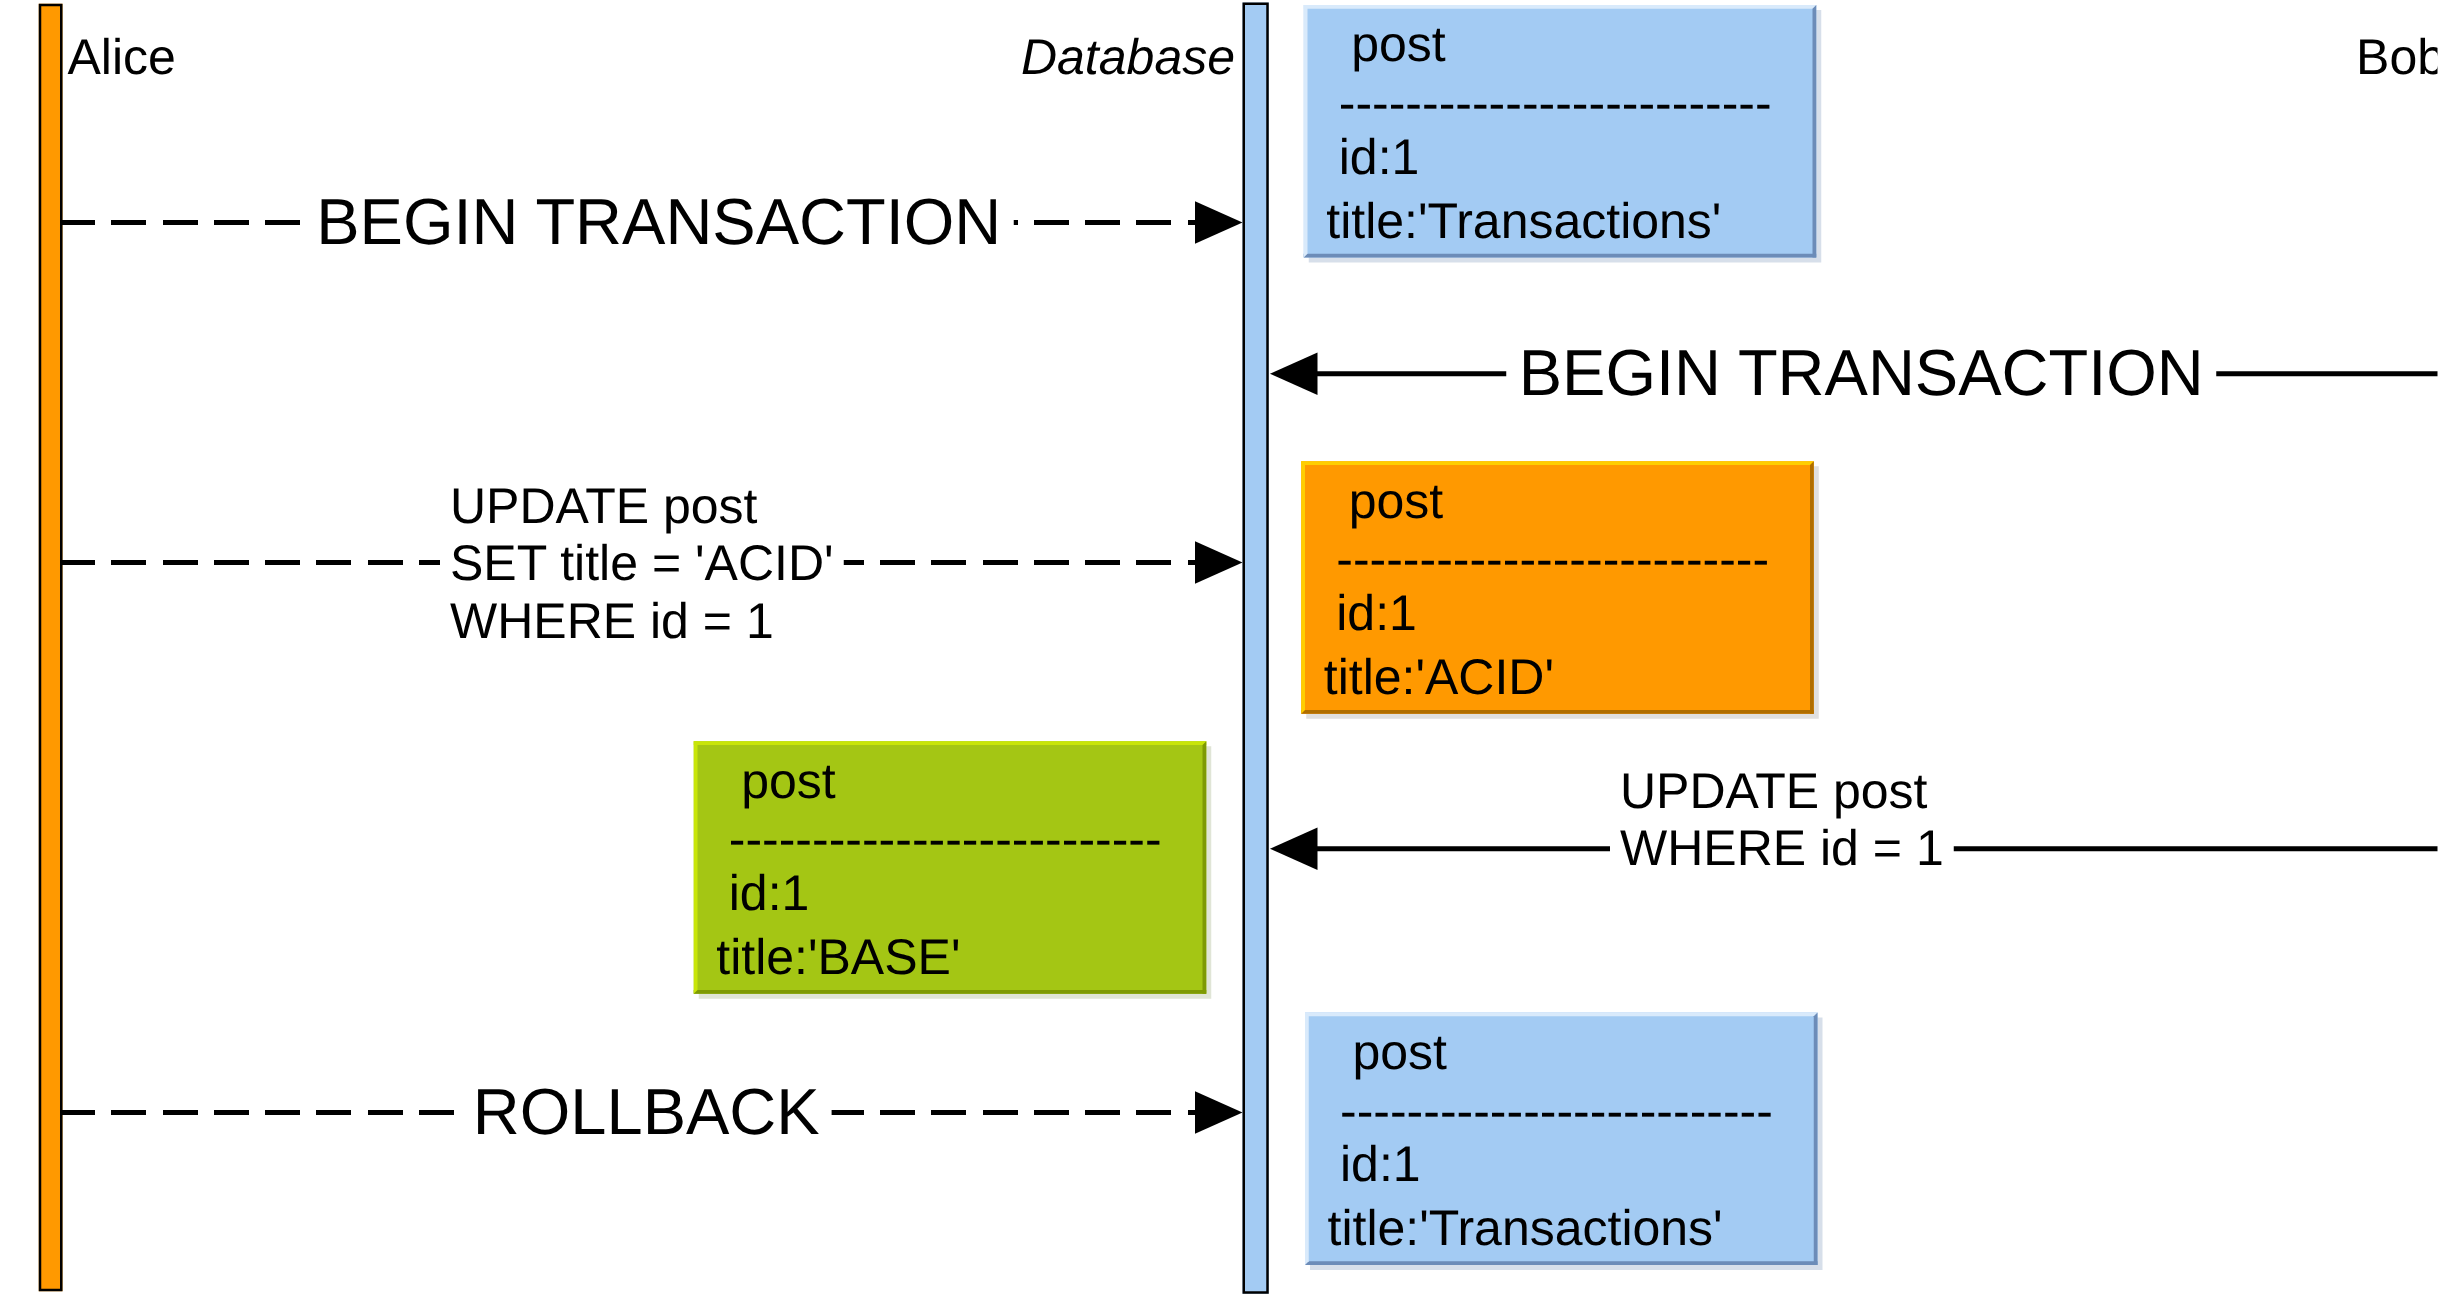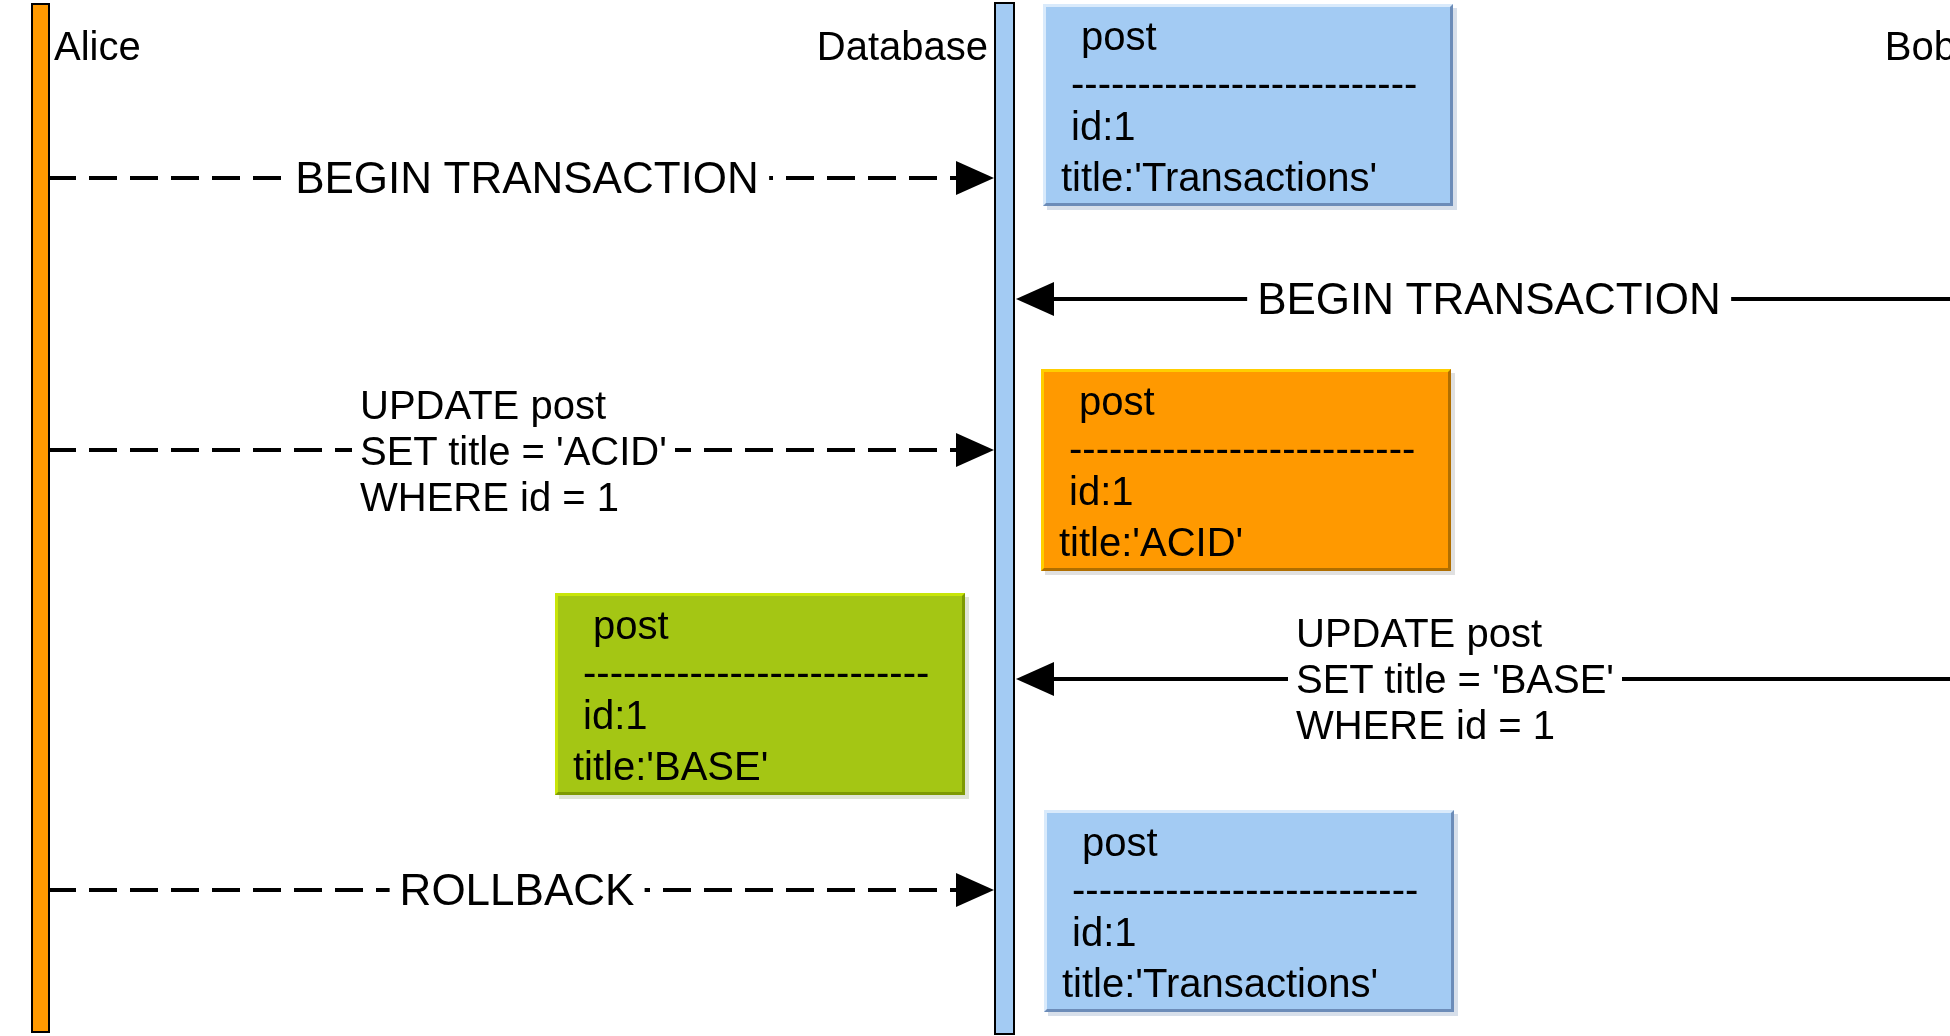--- a/index.html
+++ b/index.html
@@ -15,21 +15,21 @@
 
   
   .lifeline{position:absolute;border:2px solid #000;}
   #ll-alice{left:1px;  top:3px;width:15px;height:1026px;}
   #ll-db   {left:964px;top:2px;width:17px;height:1029px;}
   #ll-bob  {left:1928px;top:2px;width:16px;height:1032px;}
 
   
   .actor-label{position:absolute;top:24px;font-size:40px;line-height:44px;white-space:nowrap;}
   #al-alice{left:24px;}
-  #al-db   {right:992px;}
+  #al-db   {right:992px;font-style:italic;}
   #al-bob  {right:24px;}
 
   
   .line{position:absolute;height:4px;}
   .dashed{background:repeating-linear-gradient(90deg,#000 0 28px,transparent 28px 41px);}
   .solid{background:#000;}
   .arr{position:absolute;width:0;height:0;border-top:17px solid transparent;border-bottom:17px solid transparent;}
   .arr.right{border-left:38px solid #000;}
   .arr.left{border-right:38px solid #000;}
 
@@ -48,21 +48,21 @@
   #m4-line{left:1008px;top:677px;width:920px;}
   #m4-arr {left:986px;top:662px;}
   #m4-label{left:1258px;top:610px;}
 
   #m5-line{left:18px;top:888px;width:924px;}
   #m5-arr {left:926px;top:873px;}
   #m5-label{left:487px;top:890px;}
 
   .msg-label{
     position:absolute;transform:translate(-50%,-50%);
-    background:#fff;font-size:44px;line-height:46px;
+    background:#fff;font-size:52px;line-height:46px;
     padding:0 10px;white-space:nowrap;
   }
   .msg-block{position:absolute;font-size:40px;line-height:46px;white-space:nowrap;}
   .msg-block span{display:block;width:fit-content;background:#fff;padding:0 8px;}
 
   
   .record{
     position:absolute;width:404px;height:196px;
     border-width:3px;border-style:solid;
     font-size:40px;
@@ -107,21 +107,20 @@
   <div class="msg-block" id="m3-label">
     <span>UPDATE post</span>
     <span>SET title = 'ACID'</span>
     <span>WHERE id = 1</span>
   </div>
 
   <div class="line solid" id="m4-line"></div>
   <div class="arr left" id="m4-arr"></div>
   <div class="msg-block" id="m4-label">
     <span>UPDATE post</span>
-    <span>SET title = 'BASE'</span>
     <span>WHERE id = 1</span>
   </div>
 
   <div class="line dashed" id="m5-line"></div>
   <div class="arr right" id="m5-arr"></div>
   <div class="msg-label" id="m5-label">ROLLBACK</div>
 
   <div class="record blue" id="rec-0" style="background-color: rgb(163, 203, 243);">
     <div class="r-head">post</div>
     <div class="r-sep">--------------------------</div>

